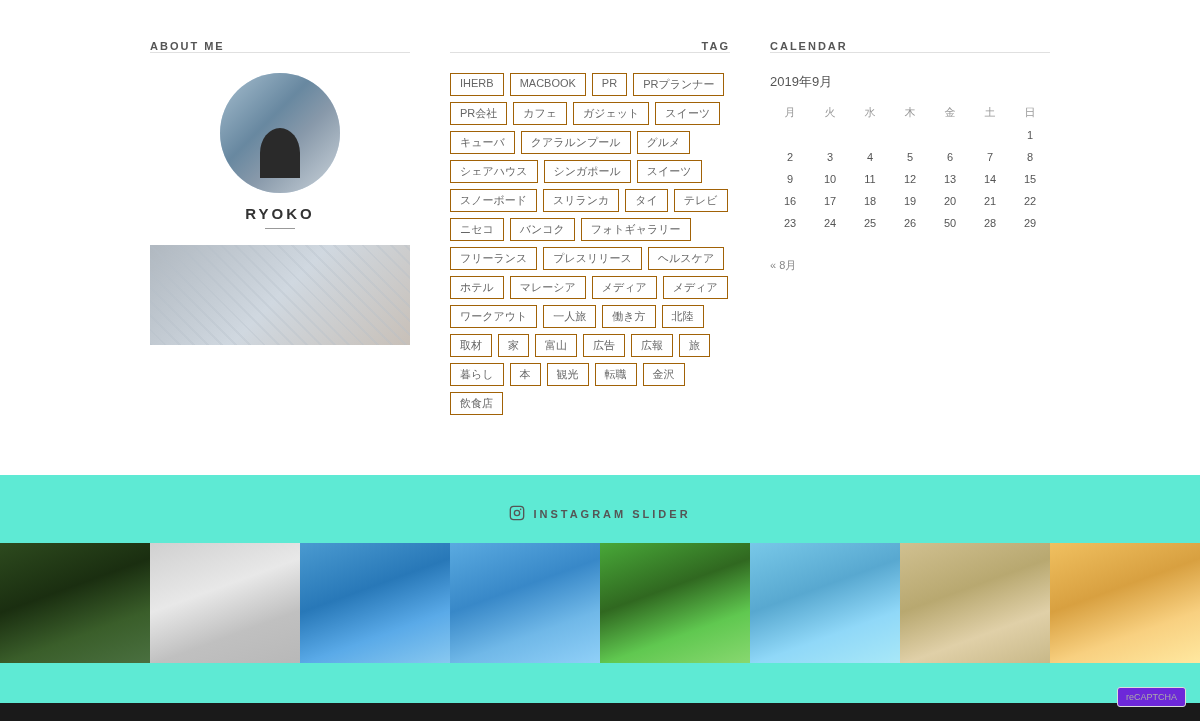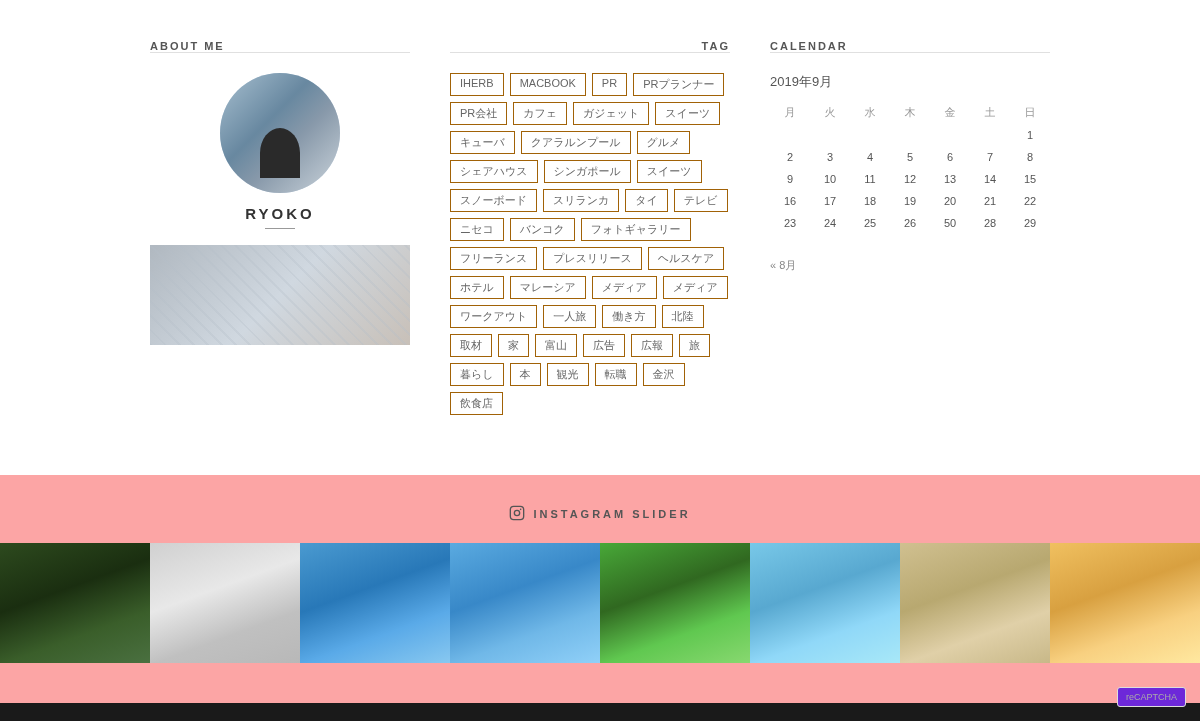--- a/index.html
+++ b/index.html
@@ -145,21 +145,21 @@
     .calendar-table td.empty { color: transparent; }
     .calendar-nav {
       font-size: 11px;
       color: #888;
       margin-top: 24px;
     }
     .calendar-nav a { color: #888; text-decoration: none; }
 
     
     .instagram-section {
-      background: #fca5a5;
+      background: #5eead4;
       padding: 30px 0 40px;
     }
     .instagram-title {
       text-align: center;
       font-size: 11px;
       letter-spacing: 3px;
       font-weight: 600;
       color: #555;
       margin-bottom: 20px;
       display: flex;

